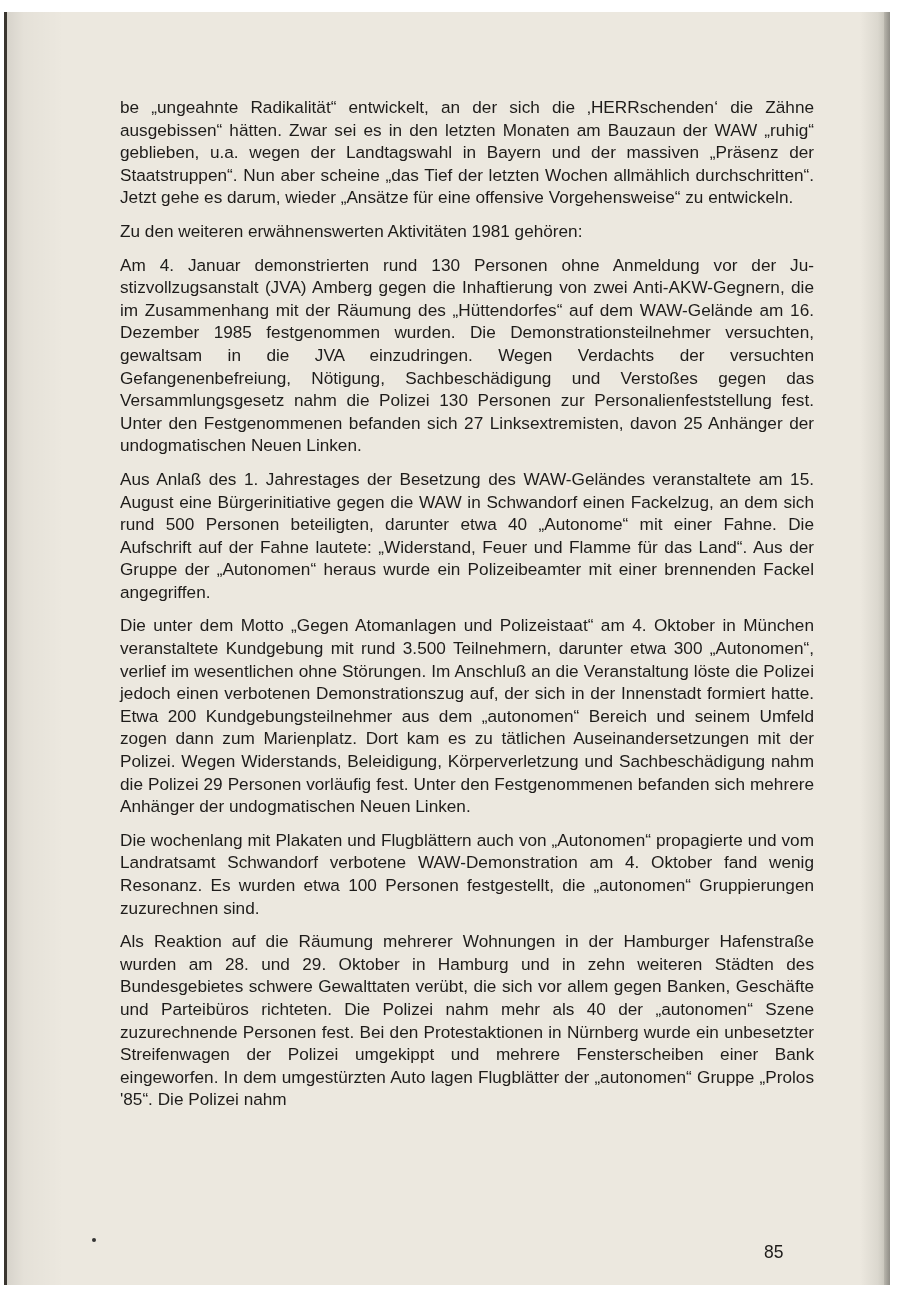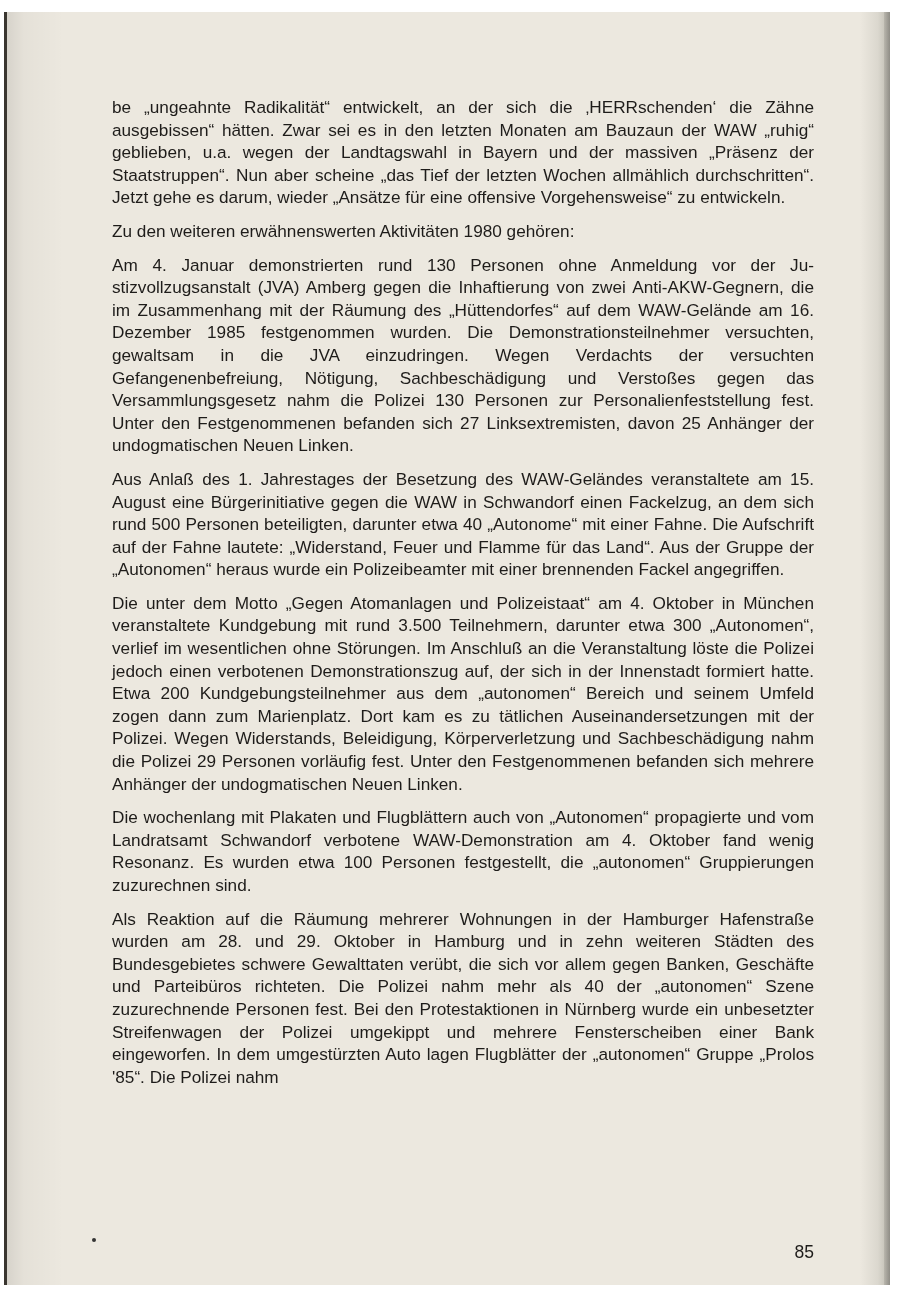--- a/index.html
+++ b/index.html
@@ -18,39 +18,39 @@
   .edge-right {
     position: absolute; right: 0; top: 0; width: 6px; height: 100%;
     background: linear-gradient(to right, #b9b6ad, #8f8d86);
   }
   .text {
     position: absolute; left: 104px; top: 84px; width: 706px;
     font-family: "Liberation Sans", sans-serif;
     font-size: 17.2px; line-height: 22.6px; color: #1e1c1a;
     text-align: justify; hyphens: manual;
   }
-  .text p { margin: 0 0 11px 4px; }
+  .text p { margin: 0 0 11px 12px; }
   .page-number {
     position: absolute; left: 760px; top: 1230px; width: 50px;
-    text-align: right;
+    text-align: left;
     font-family: "Liberation Sans", sans-serif;
     font-size: 17.5px; color: #1e1c1a;
   }
   .speck { position: absolute; width: 4px; height: 4px; border-radius: 50%; background: #333; }
 </style>
 </head>
 <body>
 
 <div class="page">
   <div class="spine"></div>
   <div class="edge-right"></div>
 
   <div class="text">
     <p>be „ungeahnte Radikalität“ entwickelt, an der sich die ‚HERRschenden‘ die Zähne ausgebissen“ hätten. Zwar sei es in den letzten Monaten am Bauzaun der WAW „ruhig“ geblieben, u.a. wegen der Landtagswahl in Bayern und der massiven „Präsenz der Staatstruppen“. Nun aber scheine „das Tief der letzten Wochen allmählich durchschritten“. Jetzt gehe es darum, wieder „Ansätze für eine offensive Vorgehensweise“ zu entwickeln.</p>
-    <p>Zu den weiteren erwähnenswerten Aktivitäten 1980 gehören:</p>
+    <p>Zu den weiteren erwähnenswerten Aktivitäten 1981 gehören:</p>
     <p>Am 4. Januar demonstrierten rund 130 Personen ohne Anmeldung vor der Ju­stizvollzugsanstalt (JVA) Amberg gegen die Inhaftierung von zwei Anti-AKW-Gegnern, die im Zusammenhang mit der Räumung des „Hüttendorfes“ auf dem WAW-Gelände am 16. Dezember 1985 festgenommen wurden. Die De­monstrationsteilnehmer versuchten, gewaltsam in die JVA einzudringen. We­gen Verdachts der versuchten Gefangenenbefreiung, Nötigung, Sachbeschä­digung und Verstoßes gegen das Versammlungsgesetz nahm die Polizei 130 Personen zur Personalienfeststellung fest. Unter den Festgenommenen befan­den sich 27 Linksextremisten, davon 25 Anhänger der undogmatischen Neuen Linken.</p>
     <p>Aus Anlaß des 1. Jahrestages der Besetzung des WAW-Geländes veranstalte­te am 15. August eine Bürgerinitiative gegen die WAW in Schwandorf einen Fackelzug, an dem sich rund 500 Personen beteiligten, darunter etwa 40 „Au­tonome“ mit einer Fahne. Die Aufschrift auf der Fahne lautete: „Widerstand, Feuer und Flamme für das Land“. Aus der Gruppe der „Autonomen“ heraus wurde ein Polizeibeamter mit einer brennenden Fackel angegriffen.</p>
     <p>Die unter dem Motto „Gegen Atomanlagen und Polizeistaat“ am 4. Oktober in München veranstaltete Kundgebung mit rund 3.500 Teilnehmern, darunter et­wa 300 „Autonomen“, verlief im wesentlichen ohne Störungen. Im Anschluß an die Veranstaltung löste die Polizei jedoch einen verbotenen Demonstrations­zug auf, der sich in der Innenstadt formiert hatte. Etwa 200 Kundgebungsteil­nehmer aus dem „autonomen“ Bereich und seinem Umfeld zogen dann zum Marienplatz. Dort kam es zu tätlichen Auseinandersetzungen mit der Polizei. Wegen Widerstands, Beleidigung, Körperverletzung und Sachbeschädigung nahm die Polizei 29 Personen vorläufig fest. Unter den Festgenommenen be­fanden sich mehrere Anhänger der undogmatischen Neuen Linken.</p>
     <p>Die wochenlang mit Plakaten und Flugblättern auch von „Autonomen“ propa­gierte und vom Landratsamt Schwandorf verbotene WAW-Demonstration am 4. Oktober fand wenig Resonanz. Es wurden etwa 100 Personen festgestellt, die „autonomen“ Gruppierungen zuzurechnen sind.</p>
     <p>Als Reaktion auf die Räumung mehrerer Wohnungen in der Hamburger Hafen­straße wurden am 28. und 29. Oktober in Hamburg und in zehn weiteren Städ­ten des Bundesgebietes schwere Gewalttaten verübt, die sich vor allem gegen Banken, Geschäfte und Parteibüros richteten. Die Polizei nahm mehr als 40 der „autonomen“ Szene zuzurechnende Personen fest. Bei den Protestaktio­nen in Nürnberg wurde ein unbesetzter Streifenwagen der Polizei umgekippt und mehrere Fensterscheiben einer Bank eingeworfen. In dem umgestürzten Auto lagen Flugblätter der „autonomen“ Gruppe „Prolos '85“. Die Polizei nahm</p>
   </div>
 
   <div class="page-number">85</div>
 
   <div class="speck" style="left: 88px; top: 1226px;"></div>

